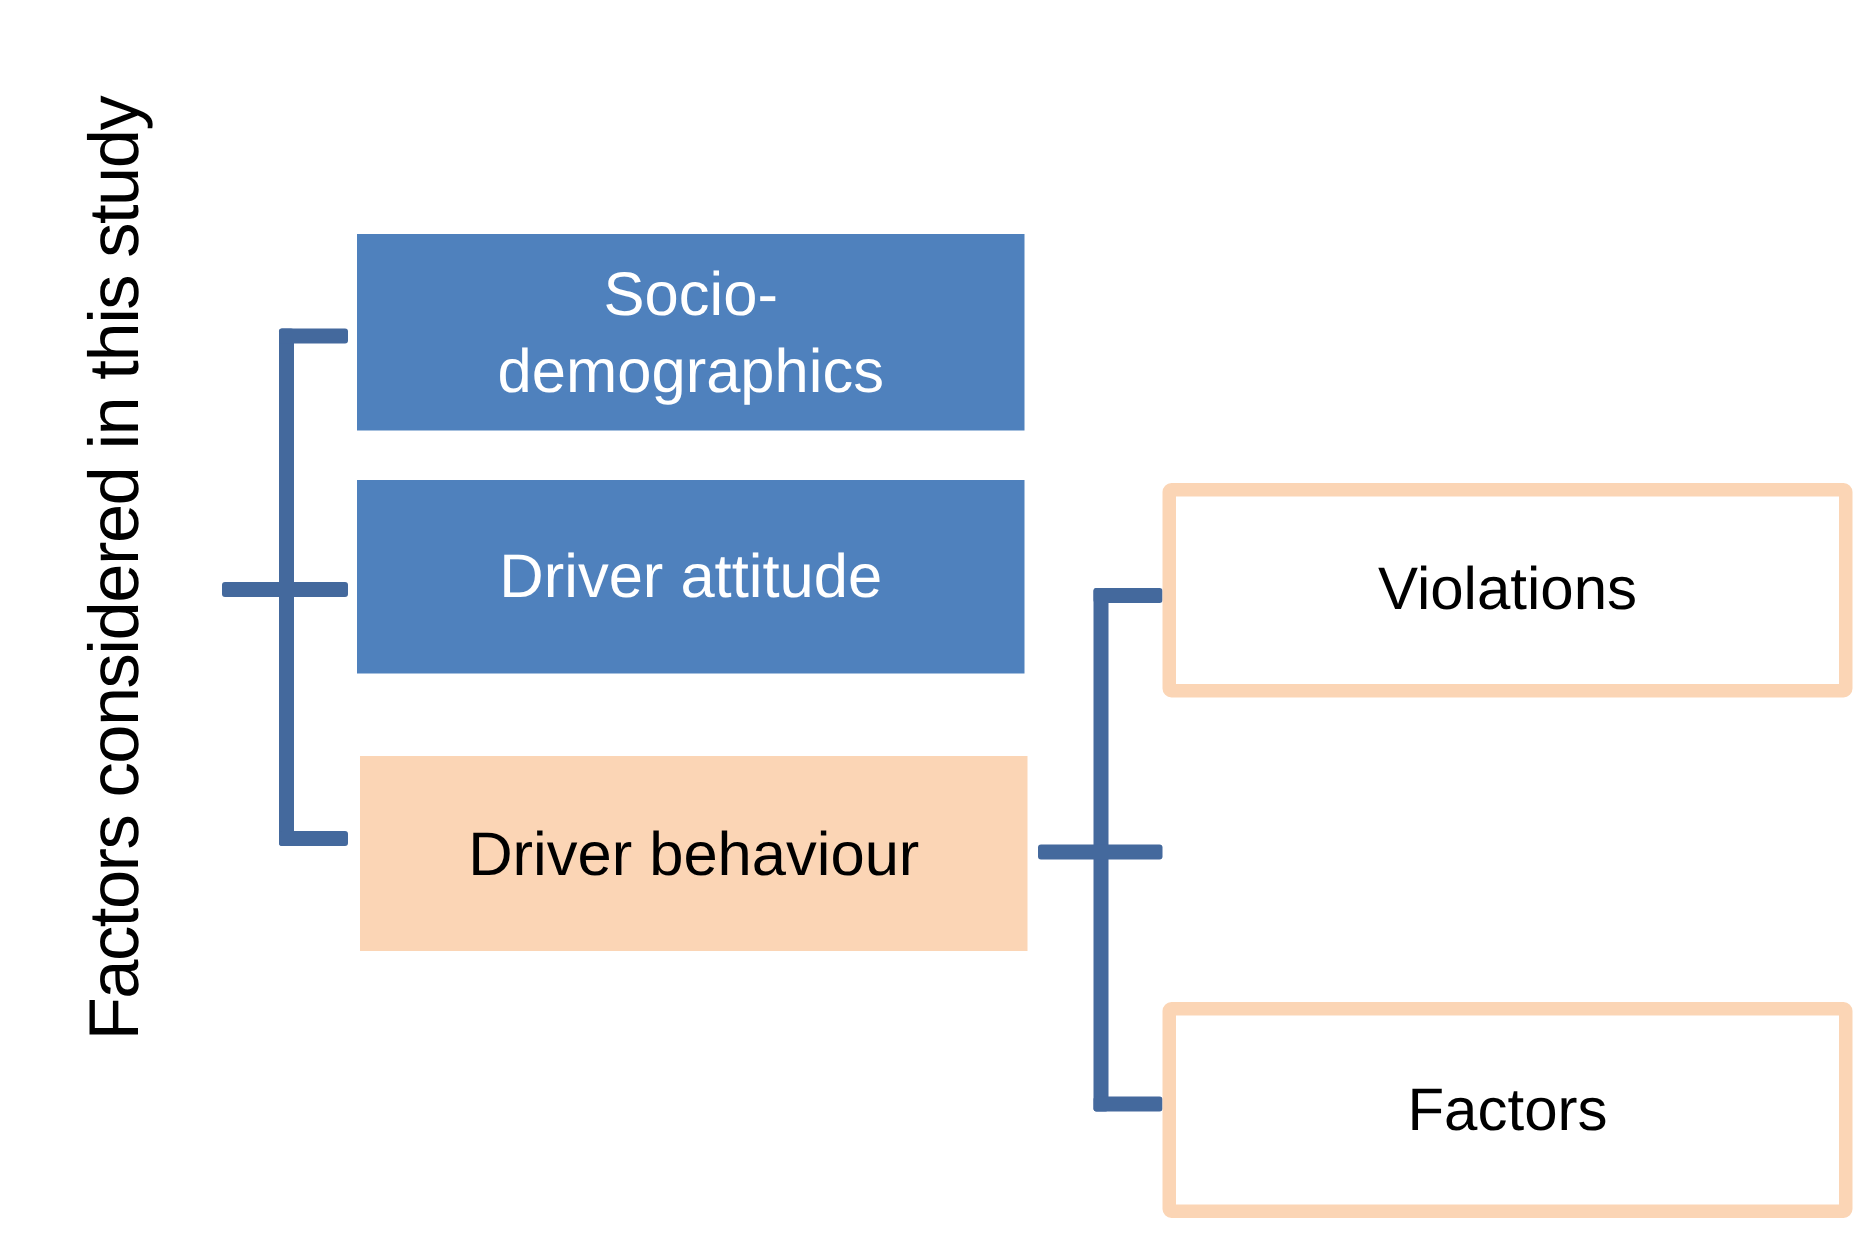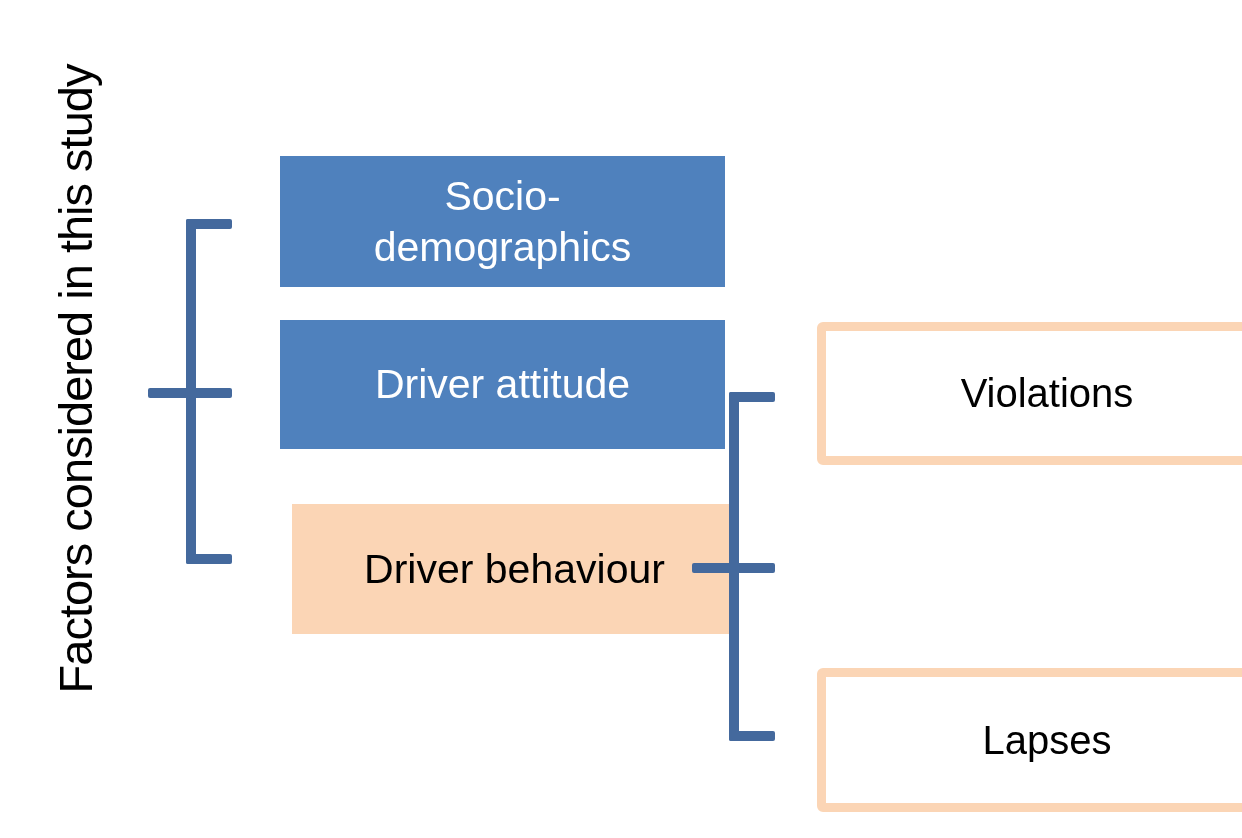--- a/index.html
+++ b/index.html
@@ -36,21 +36,20 @@
     background:var(--connector-blue);
     border-radius:2px;
   }
   .node{
     position:absolute;
     display:flex;
     align-items:center;
     justify-content:center;
     box-sizing:border-box;
     text-align:center;
-    margin-left:42px;
   }
   .node .box-label{
     white-space:pre-line;
     line-height:1.22;
   }
   .blue-box{
     background:var(--blue-fill);
     color:var(--white-text);
     font-size:41px;
   }
@@ -63,21 +62,21 @@
     background:#fff;
     border:9px solid var(--peach-border);
     border-radius:6px;
     color:var(--black-text);
     font-size:40px;
     text-align:center;
   }
   
   .box-socio    {left:238px;top:156px;width:445px;height:131px;}
   .box-attitude {left:238px;top:320px;width:445px;height:129px;}
-  .box-behaviour{left:250px;top:504px;width:445px;height:130px;}
+  .box-behaviour{left:240px;top:504px;width:445px;height:130px;}
   
   .box-violations{left:775px;top:322px;width:460px;height:143px;}
   .box-errors    {left:775px;top:495px;width:460px;height:147px;}
   .box-lapses    {left:775px;top:668px;width:460px;height:144px;}
   
   .lb-vert  {left:186px;top:219px;width:10px;height:345px;}
   .lb-top   {left:186px;top:219px;width:46px;height:10px;}
   .lb-mid   {left:148px;top:388px;width:84px;height:10px;}
   .lb-bottom{left:186px;top:554px;width:46px;height:10px;}
   
@@ -119,16 +118,16 @@
     <div class="line rb-mid"></div>
     <div class="line rb-bottom"></div>
   </div>
 
   <div class="node outline-box box-violations">
     <span class="box-label">Violations</span>
   </div>
 
 
   <div class="node outline-box box-lapses">
-    <span class="box-label">Lapses</span>
+    <span class="box-label">Factors</span>
   </div>
 
 </div>
 
 </body></html>

